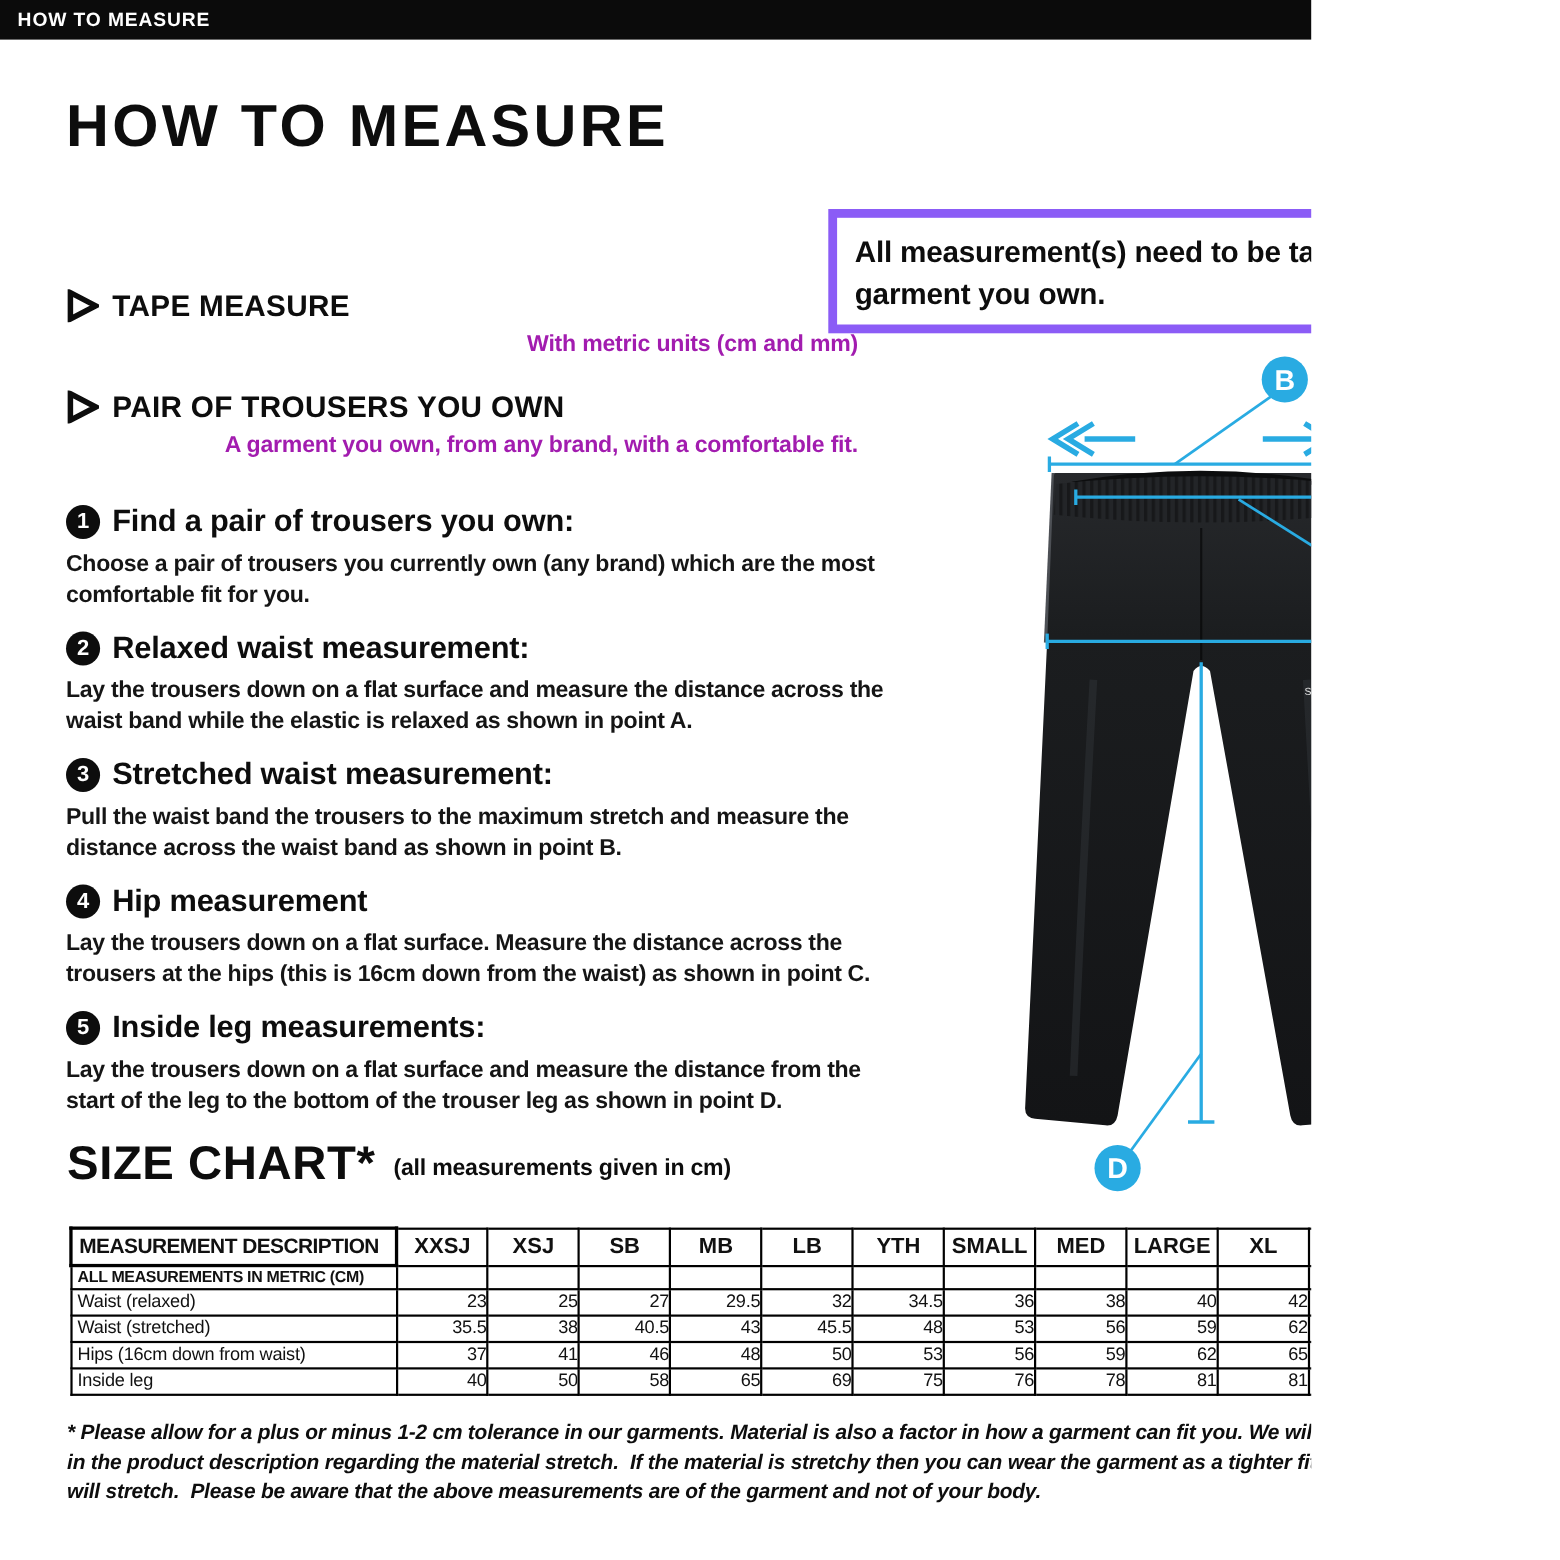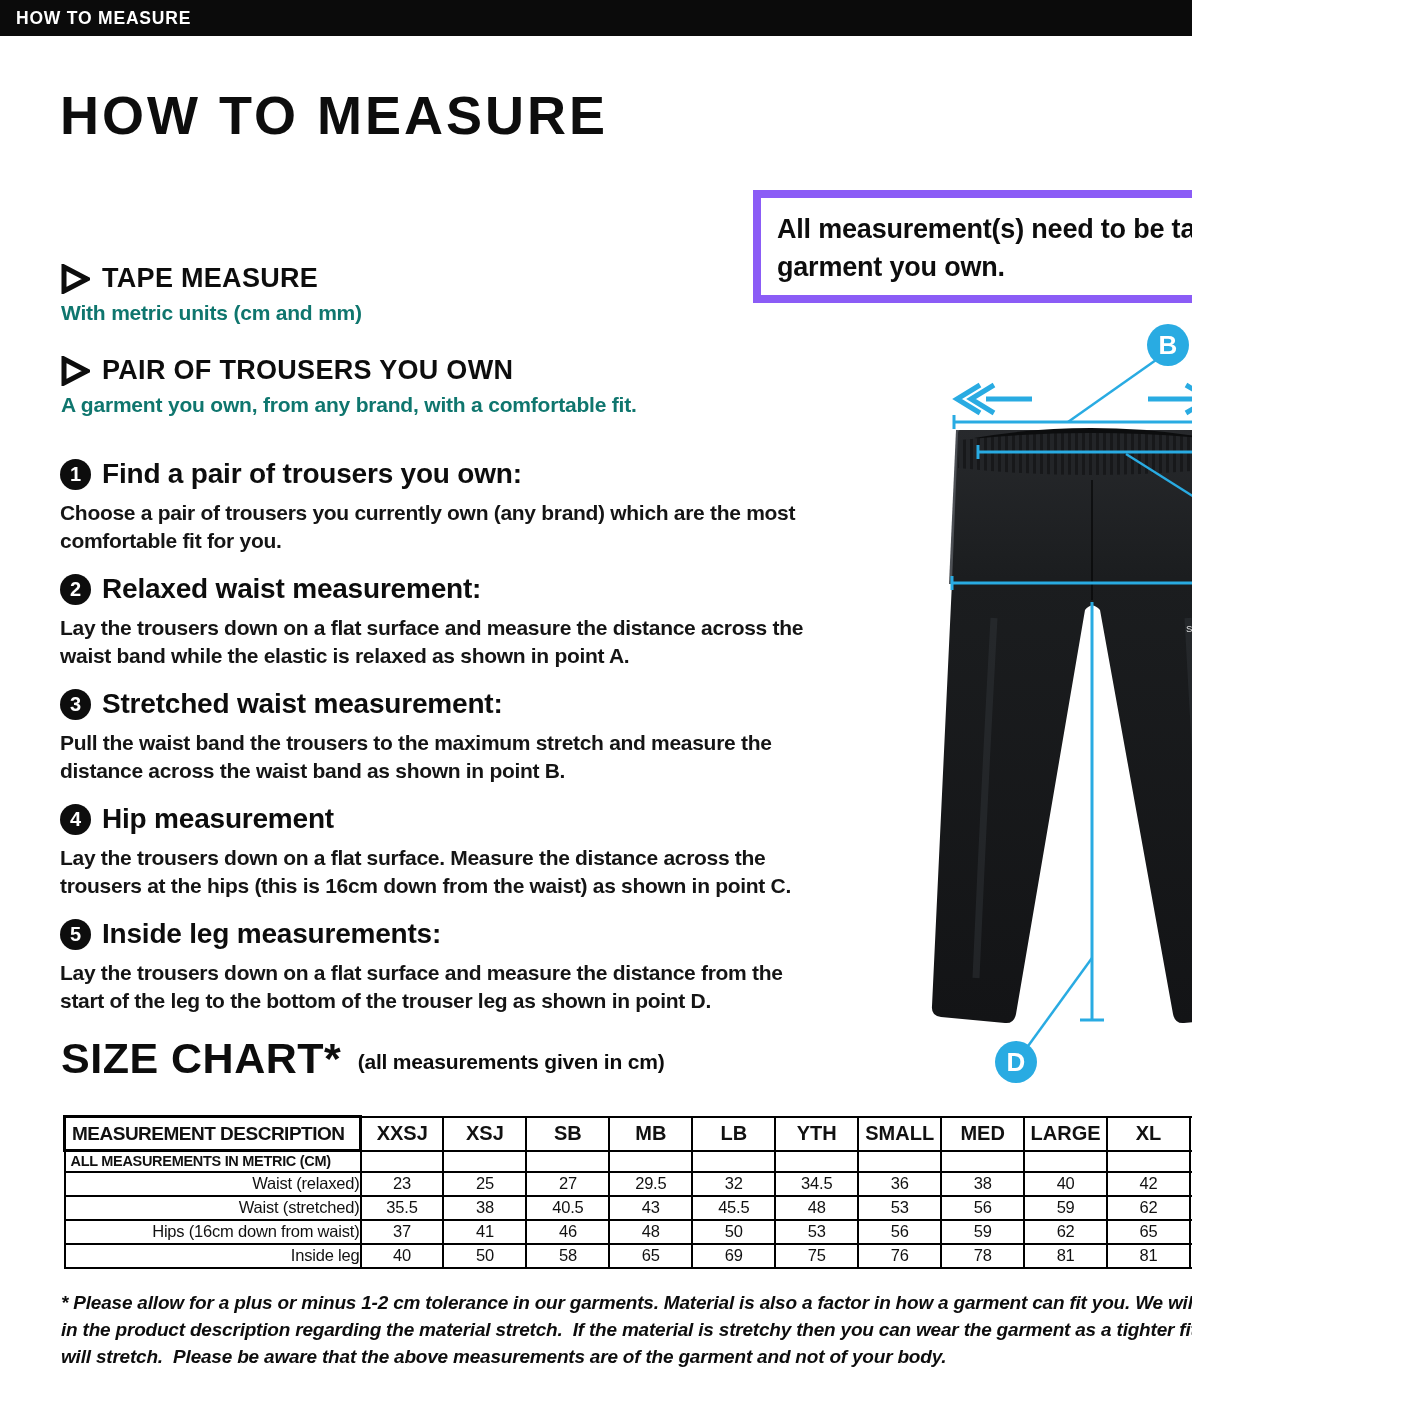--- a/index.html
+++ b/index.html
@@ -12,23 +12,23 @@
   .topbar-logo { position:absolute; right:14px; top:1px; width:70px; text-align:center; color:#fff; }
   .topbar-logo .s-glyph { display:block; font-size:19px; font-weight:bold; line-height:20px; }
   .topbar-logo .brand { display:block; font-size:7.5px; font-weight:bold; letter-spacing:1.6px; line-height:9px; color:#e8e8e8; }
 
   
   .h1 { position:absolute; left:60px; top:84px; font-size:54px; font-weight:bold; letter-spacing:3px; color:#0d0d0d; }
   .ywn { position:absolute; left:61px; top:186px; font-size:38px; font-weight:bold; letter-spacing:0.5px; color:#0d0d0d; }
 
   
   .need-item { position:absolute; left:60px; width:720px; }
-  .need-head { display:flex; align-items:center; gap:12px; }
+  .need-head { display:flex; align-items:flex-start; gap:12px; }
   .need-title { font-size:27px; font-weight:bold; letter-spacing:0.3px; color:#0d0d0d; }
-  .need-desc { margin-top:7px; margin-left:1px; font-size:21px; font-weight:bold; letter-spacing:-0.2px; color:#0f766e; }
+  .need-desc { margin-top:7px; margin-left:21px; font-size:21px; font-weight:bold; letter-spacing:-0.2px; color:#a21caf;text-align:right; }
 
   
   .step { position:absolute; left:60px; width:770px; }
   .step-head { display:flex; align-items:center; gap:11px; }
   .stepnum { width:31px; height:31px; border-radius:50%; background:#0d0d0d; color:#fff; font-size:20px; font-weight:bold; display:flex; align-items:center; justify-content:center; flex:0 0 31px; }
   .step-title { font-size:28px; font-weight:bold; letter-spacing:-0.2px; color:#0d0d0d; }
   .step-body { margin-top:9px; font-size:21px; font-weight:bold; letter-spacing:-0.3px; line-height:1.35; color:#151515; width:760px; }
 
   
   .note-box { position:absolute; left:753px; top:190px; width:604px; height:113px; border:8px solid #8b5cf6; background:#fff; padding:13px 16px; }
@@ -40,22 +40,22 @@
   
   .sc-head { position:absolute; left:61px; top:1034px; }
   .sc-title { font-size:43px; font-weight:bold; letter-spacing:0.5px; color:#0d0d0d; display:inline-block; }
   .sc-sub { font-size:21px; font-weight:bold; color:#0d0d0d; display:inline-block; margin-left:12px; position:relative; top:-4px; letter-spacing:-0.2px; }
 
   table.size-chart { position:absolute; left:63px; top:1115px; width:1294px; border-collapse:collapse; table-layout:fixed; background:#fff; }
   table.size-chart th, table.size-chart td { border:2px solid #000; overflow:hidden; white-space:nowrap; }
   table.size-chart th { height:34px; font-size:20px; font-weight:bold; text-align:center; }
   table.size-chart th.desc { text-align:left; padding-left:6px; font-size:19px; letter-spacing:-0.5px; border-width:3px; }
   tr.metric-row td { height:21px; font-size:14.5px; font-weight:bold; text-align:left; padding-left:5px; letter-spacing:-0.3px; }
-  tr.data-row td { height:24px; font-size:16.5px; text-align:center; letter-spacing:-0.2px; }
-  tr.data-row td.label { text-align:right; padding-left:5px; }
+  tr.data-row td { height:24px; font-size:16.5px; text-align:right; letter-spacing:-0.2px; }
+  tr.data-row td.label { text-align:left; padding-left:5px; }
 
   
   .footnote { position:absolute; left:61px; top:1290px; width:1304px; font-size:19px; font-weight:bold; font-style:italic; line-height:1.42; letter-spacing:-0.2px; color:#0d0d0d; white-space:pre-wrap; }
 </style>
 </head>
 <body>
 
 <div id="canvas">
 
   <div class="topbar">

